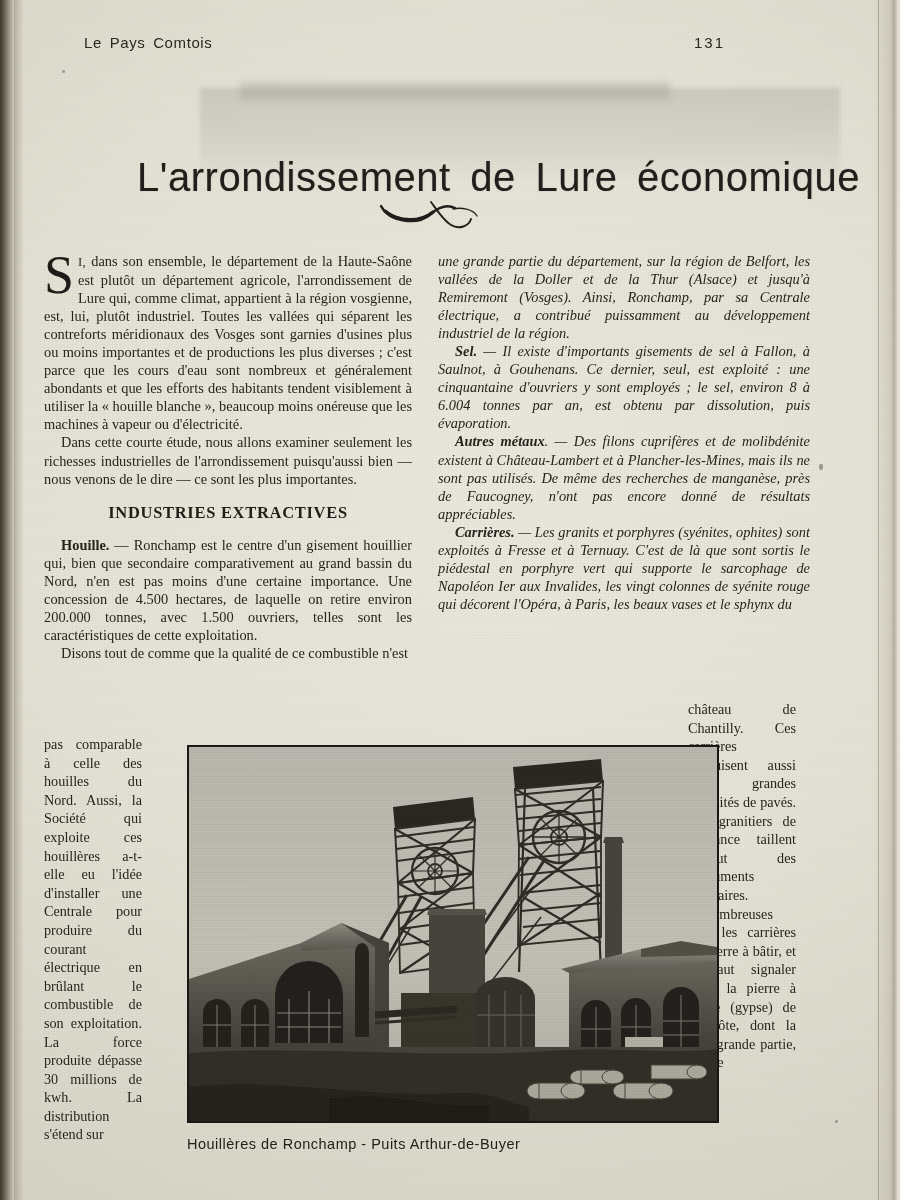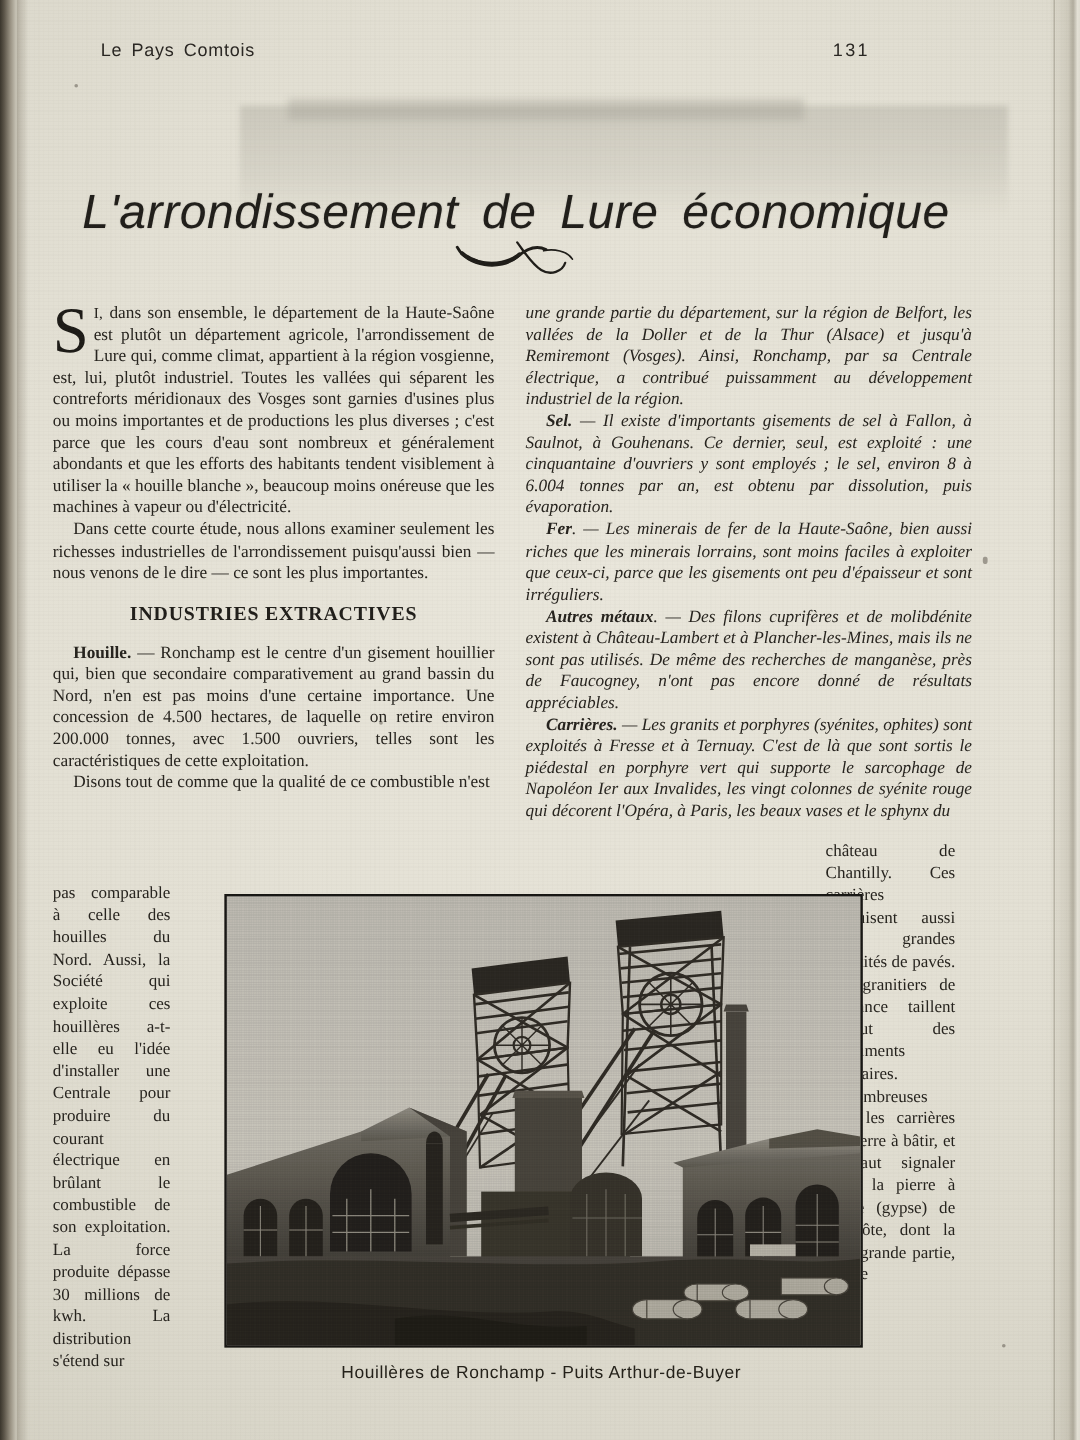--- a/index.html
+++ b/index.html
@@ -60,26 +60,25 @@
     position:absolute;top:34px;
     font-family:"Liberation Sans", sans-serif;
     font-weight:400;letter-spacing:.6px;color:#2a2723;
     font-size:15px;
   }
   #runhead-title{left:84px;word-spacing:3px;}
   #page-number{left:694px;font-size:15px;letter-spacing:2px;font-weight:400;}
 
   
   #title{
-    position:absolute;left:0;top:128px;width:860px;text-align:center;
+    position:absolute;left:0;top:128px;width:860px;text-align:right;
     font-family:"Liberation Sans", sans-serif;
     font-weight:400;font-size:40px;letter-spacing:.5px;word-spacing:8px;
     color:#201e1a;
     text-shadow:0 0 1px rgba(40,38,32,.35);
-    font-style:italic;
   }
   #flourish{
     position:absolute;left:0;top:192px;width:860px;text-align:center;height:40px;
   }
 
   
   .col{
     position:absolute;top:252px;
     font-size:14.4px;line-height:18.05px;
     color:#26231e;
@@ -134,21 +133,21 @@
   }
   #photo svg{display:block;width:100%;height:100%;}
   #photo-grain{
     position:absolute;inset:0;pointer-events:none;opacity:.45;
     background-image:
       repeating-linear-gradient(0deg, rgba(0,0,0,.07) 0 1px, rgba(255,255,255,0) 1px 2px),
       repeating-linear-gradient(90deg, rgba(0,0,0,.05) 0 1px, rgba(255,255,255,0) 1px 2px);
     mix-blend-mode:multiply;
   }
   #caption{
-    margin-top:13px;text-align:center;
+    margin-top:13px;
     font-family:"Liberation Sans", sans-serif;
     font-size:14.5px;font-weight:400;letter-spacing:.5px;color:#232019;
   }
 
   
   .speck{position:absolute;background:rgba(70,65,55,.45);border-radius:50%;}
 </style>
 </head>
 <body>
 
@@ -190,23 +189,20 @@
       <p>Disons tout de comme que la qualité de ce combustible n'est</p>
     </div>
 
     <div class="col" id="col-right">
       <p class="noindent">une grande partie du département, sur la région de Belfort, les vallées de la Doller et de la Thur (Alsace) et jusqu'à Remiremont (Vosges). Ainsi, Ronchamp, par sa Centrale électrique, a contribué puissamment au développement industriel de la région.</p>
 
       <p>
         <span class="lead">Sel.</span><span> — Il existe d'importants gisements de sel à Fallon, à Saulnot, à Gouhenans. Ce dernier, seul, est exploité : une cinquantaine d'ouvriers y sont employés ; le sel, environ 8 à 6.004 tonnes par an, est obtenu par dissolution, puis évaporation.</span>
       </p>
 
-      <p>
-        <span class="lead">Fer</span><span>. — Les minerais de fer de la Haute-Saône, bien aussi riches que les minerais lorrains, sont moins faciles à exploiter que ceux-ci, parce que les gisements ont peu d'épaisseur et sont irréguliers.</span>
-      </p>
 
       <p>
         <span class="lead">Autres métaux</span><span>. — Des filons cuprifères et de molibdénite existent à Château-Lambert et à Plancher-les-Mines, mais ils ne sont pas utilisés. De même des recherches de manganèse, près de Faucogney, n'ont pas encore donné de résultats appréciables.</span>
       </p>
 
       <p>
         <span class="lead">Carrières.</span><span> — Les granits et porphyres (syénites, ophites) sont exploités à Fresse et à Ternuay. C'est de là que sont sortis le piédestal en porphyre vert qui supporte le sarcophage de Napoléon Ier aux Invalides, les vingt colonnes de syénite rouge qui décorent l'Opéra, à Paris, les beaux vases et le sphynx du</span>
       </p>
     </div>
 

